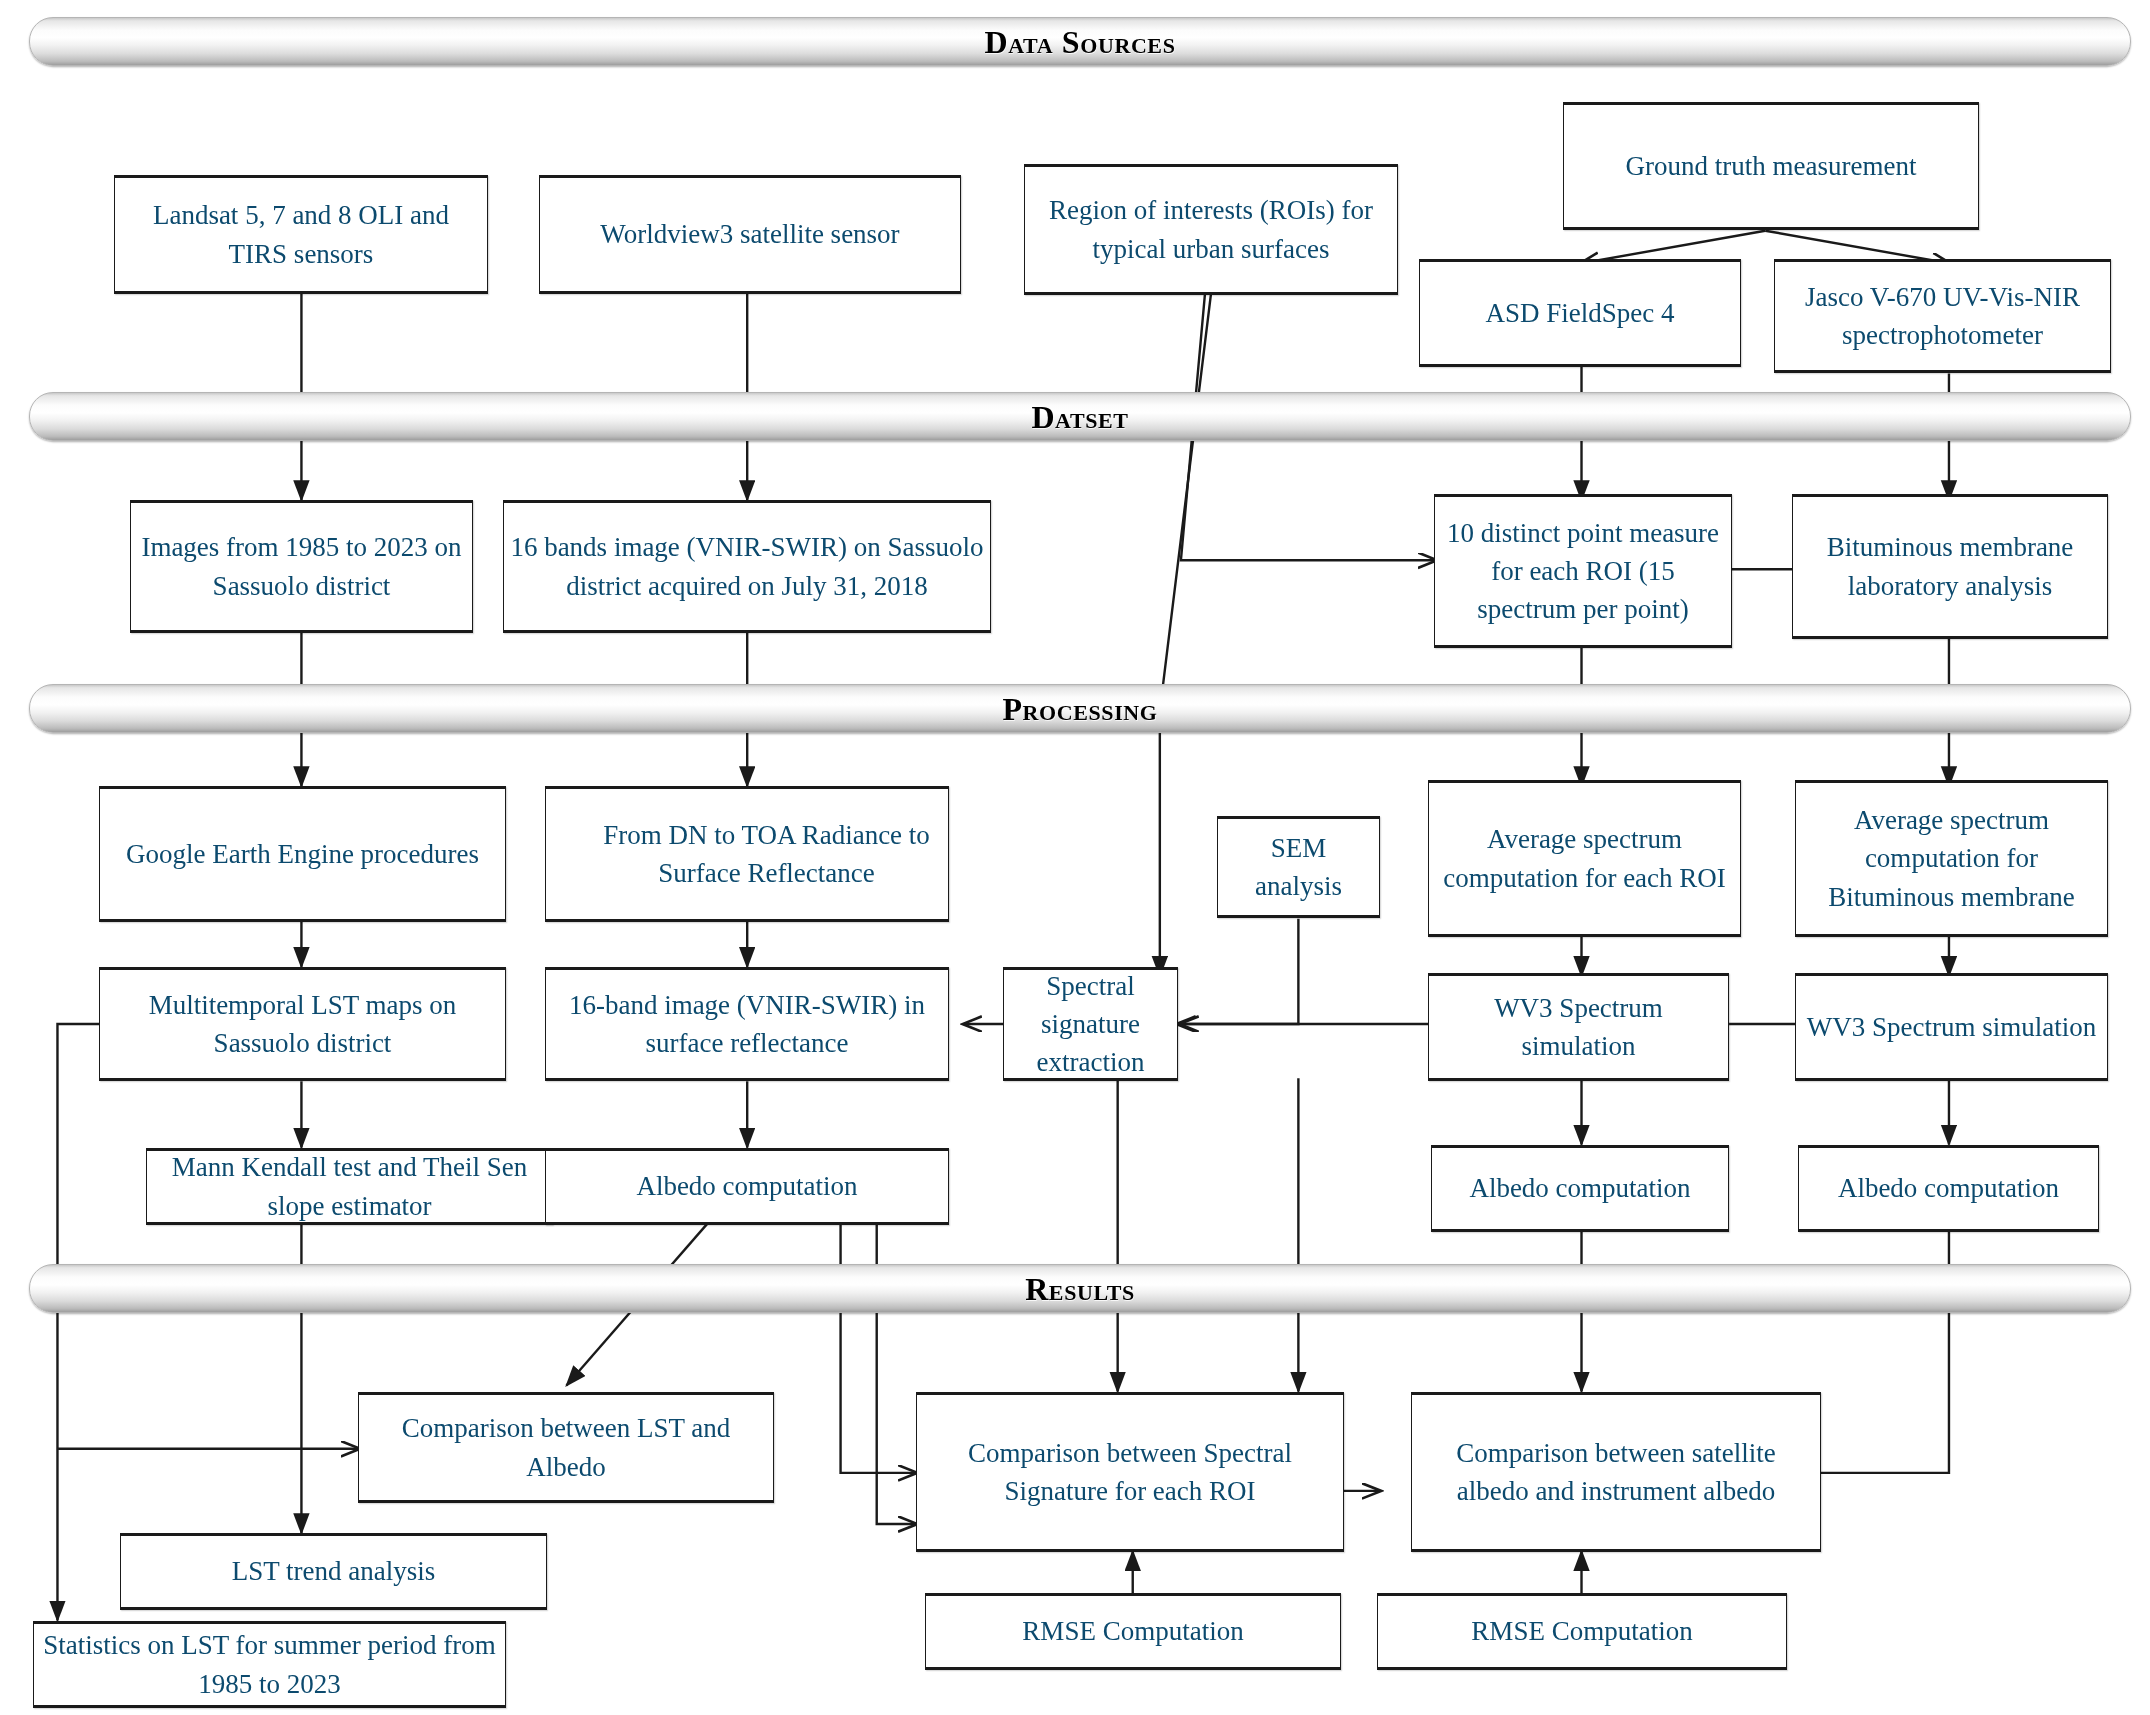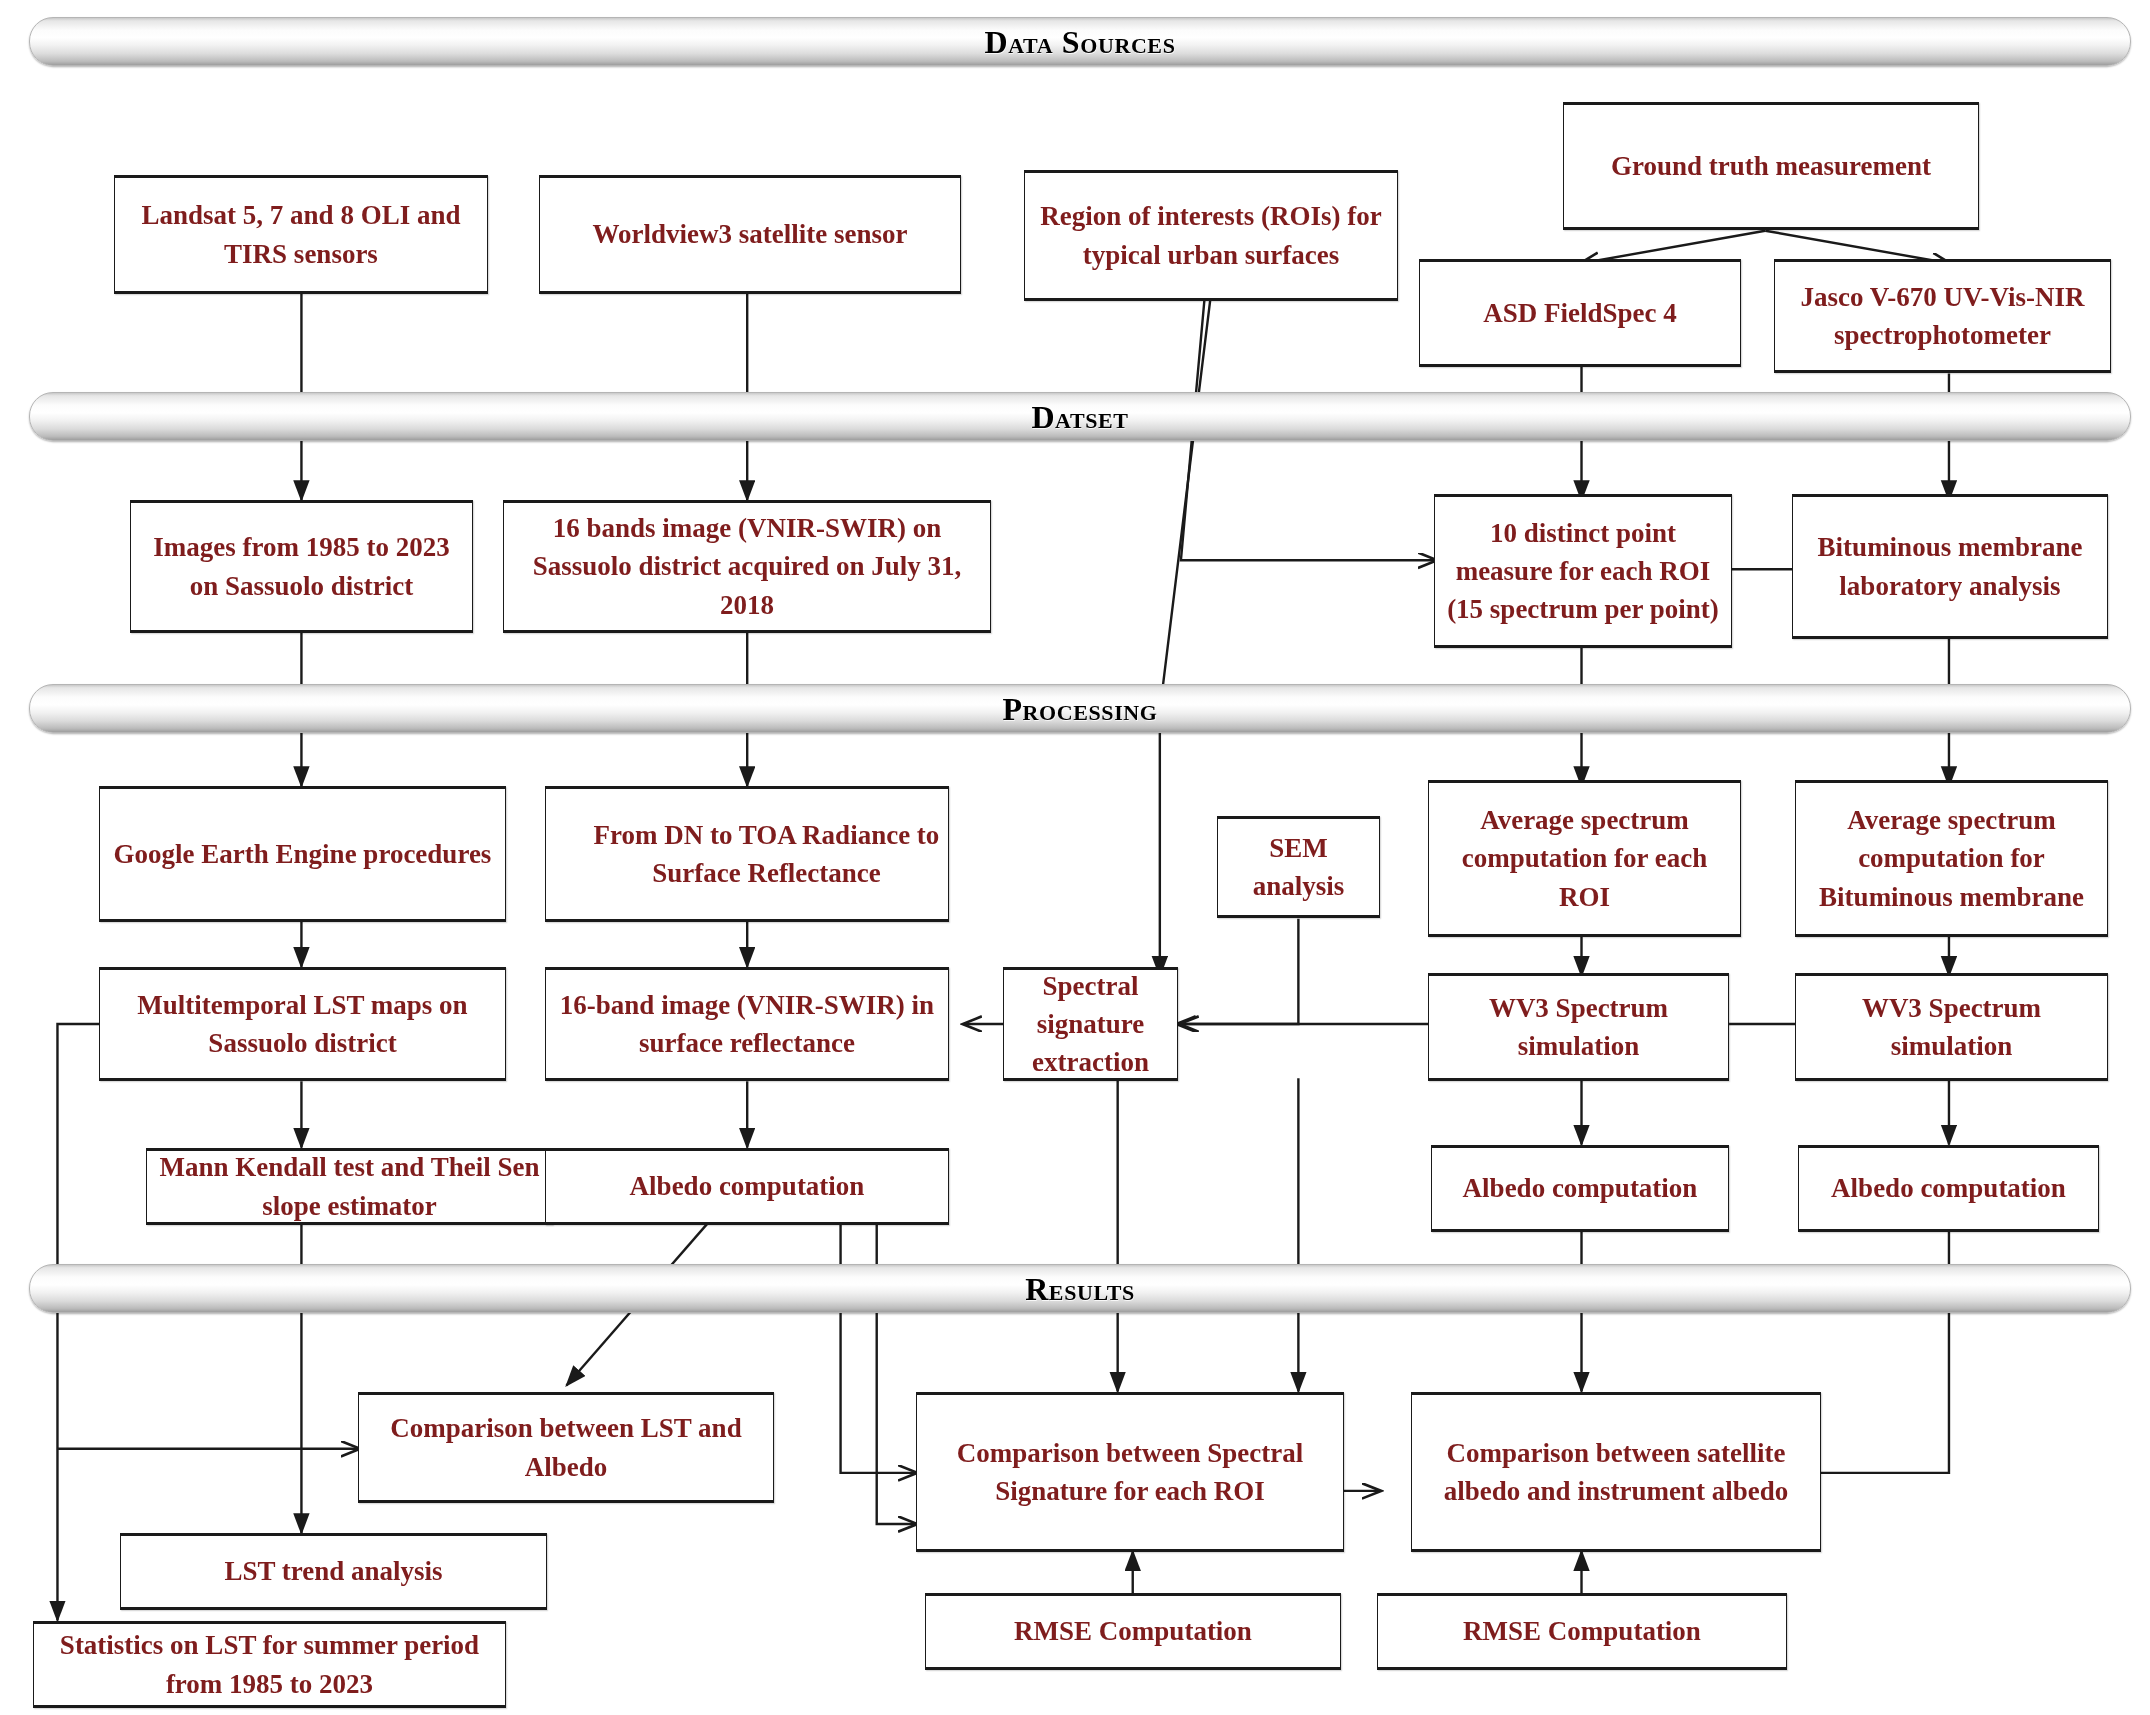--- a/index.html
+++ b/index.html
@@ -56,23 +56,22 @@
     border-top-width: 3px;
     border-bottom-width: 3px;
     box-sizing: border-box;
     display: flex;
     align-items: center;
     justify-content: center;
     text-align: center;
     padding: 2.4px 6px;
     line-height: 1.42;
     font-size: 27px;
-    color: #7f1d1d;
+    color: #0c4a6e;
     box-shadow: 1.2px 1.2px 1.2px rgba(0,0,0,0.18);
-    font-weight: bold;
   }
   .node span { display: block; width: 100%; }
   .svg-layer {
     position: absolute;
     left: 0; top: 0;
     width: 2151px;
     height: 1715px;
     pointer-events: none;
   }
 </style>
@@ -185,21 +184,21 @@
   </div>
 
   <div class="node" style="left:114px; top:175px; width:374px; height:119px;">
     <span>Landsat 5, 7 and 8 OLI and TIRS sensors</span>
   </div>
 
   <div class="node" style="left:539px; top:175px; width:422px; height:119px;">
     <span>Worldview3 satellite sensor</span>
   </div>
 
-  <div class="node" style="left:1024px; top:170px; width:374px; height:131px;">
+  <div class="node" style="left:1024px; top:164px; width:374px; height:131px;">
     <span>Region of interests (ROIs) for typical urban surfaces</span>
   </div>
 
   <div class="node" style="left:1563px; top:102px; width:416px; height:128px;">
     <span>Ground truth measurement</span>
   </div>
 
   <div class="node" style="left:1419px; top:259px; width:322px; height:108px;">
     <span>ASD FieldSpec 4</span>
   </div>

